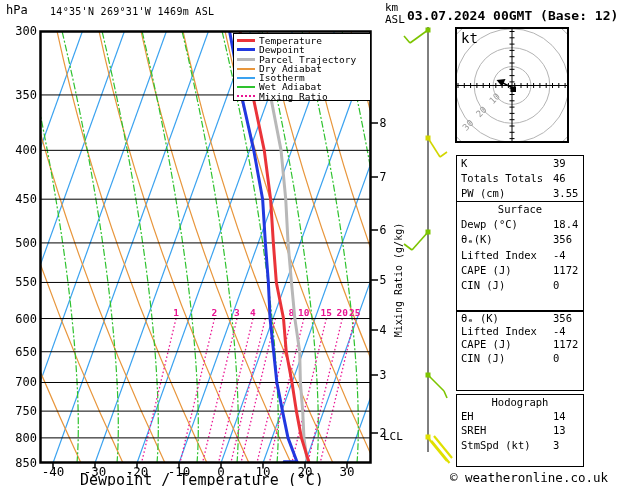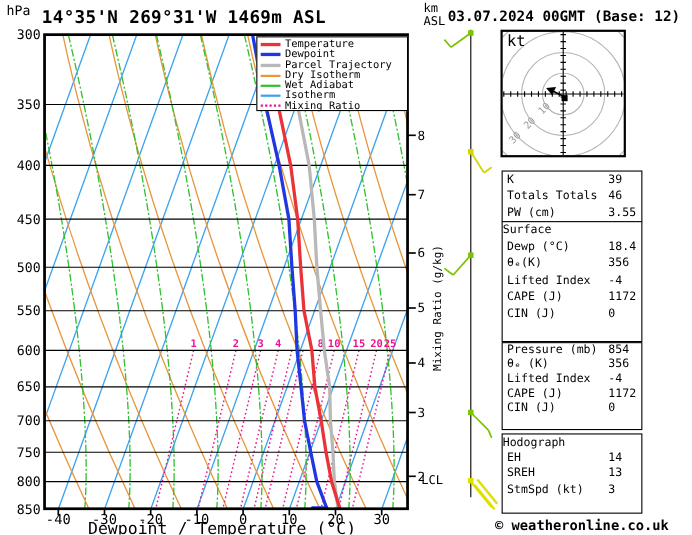--- a/index.html
+++ b/index.html
@@ -6,38 +6,38 @@
   body{margin:0;background:#fff}
   .wrap{position:relative;width:629px;height:486px;background:#fff;color:#000;
         font-family:"DejaVu Sans Mono",monospace;overflow:hidden}
   .abs{position:absolute;white-space:nowrap}
   svg text{font-family:"DejaVu Sans Mono",monospace;fill:#000}
   .ptick{font-size:12px}
   .ttick{font-size:12.5px}
   .ktick{font-size:11.5px}
   .mixlbl{font-size:9.5px;font-weight:bold;fill:#ea1492}
   .ring{font-size:9px;fill:#9a9a9a}
-  #title{left:38px;top:6px;font-size:16px;font-weight:bold;letter-spacing:.3px}
+  #title{left:50px;top:6px;font-size:10px;font-weight:normal;letter-spacing:.3px}
   #hpa{left:6px;top:3px;font-size:12px}
   #kmasl{left:385px;top:2px;font-size:11px;line-height:12px}
   #datetime{left:407px;top:8px;font-size:13px;font-weight:bold}
   #xaxis-title{left:80px;top:471px;font-size:15px}
   #mixlabel{left:398px;top:280px;transform:translate(-50%,-50%) rotate(-90deg);font-size:10px}
   #lcl{left:383px;top:430px;font-size:11px}
   #kt{left:461px;top:30px;font-size:14px}
-  #credit{left:450px;top:470px;font-size:12.5px;font-weight:bold}
+  #credit{left:450px;top:470px;font-size:12.5px;font-weight:normal}
   #legend{left:233px;top:33px;width:138px;height:68px;border:1.5px solid #000;
           background:#fff;padding:2px 0 0 3px;font-size:9.5px;line-height:9.3px}
   .lrow{display:flex;align-items:center;gap:4px;height:9.3px}
   .sw{width:18px;flex:none}
   .statbox{position:absolute;left:456px;width:128px;border:1.5px solid #000;background:#fff;
            font-size:10.5px;overflow:hidden}
   .srow{position:relative;padding-left:4px}
   .srow .val{position:absolute;left:96px}
-  .shead{text-align:left}
+  .shead{text-align:center}
   #box1{top:155px;height:47px;line-height:14.8px}
   #box2{top:201px;height:110px;line-height:15.2px}
   #box3{top:311px;height:80px;line-height:13.2px}
   #box4{top:394px;height:73px;line-height:14.2px}
 </style>
 </head>
 <body>
 
 <div class="wrap">
 
@@ -265,29 +265,29 @@
       <div class="lrow">
         <span class="sw" style="border-top: 3px solid rgb(33, 56, 224);"></span>
         <span>Dewpoint</span>
       </div>
       <div class="lrow">
         <span class="sw" style="border-top: 3px solid rgb(184, 184, 184);"></span>
         <span>Parcel Trajectory</span>
       </div>
       <div class="lrow">
         <span class="sw" style="border-top: 2px solid rgb(232, 150, 60);"></span>
-        <span>Dry Isotherm</span>
+        <span>Dry Adiabat</span>
+      </div>
+      <div class="lrow">
+        <span class="sw" style="border-top: 2px solid rgb(58, 162, 240);"></span>
+        <span>Isotherm</span>
       </div>
       <div class="lrow">
         <span class="sw" style="border-top: 2px solid rgb(46, 194, 46);"></span>
         <span>Wet Adiabat</span>
-      </div>
-      <div class="lrow">
-        <span class="sw" style="border-top: 2px solid rgb(58, 162, 240);"></span>
-        <span>Isotherm</span>
       </div>
       <div class="lrow">
         <span class="sw" style="border-top: 2px dotted rgb(234, 20, 146);"></span>
         <span>Mixing Ratio</span>
       </div>
     </div>
 
   <div id="box1" class="statbox">
       <div class="srow"><span class="lbl">K</span><span class="val">39</span></div>
       <div class="srow"><span class="lbl">Totals Totals</span><span class="val">46</span></div>
@@ -295,21 +295,20 @@
     </div>
   <div id="box2" class="statbox">
       <div class="shead">Surface</div>
       <div class="srow"><span class="lbl">Dewp (°C)</span><span class="val">18.4</span></div>
       <div class="srow"><span class="lbl">θₑ(K)</span><span class="val">356</span></div>
       <div class="srow"><span class="lbl">Lifted Index</span><span class="val">-4</span></div>
       <div class="srow"><span class="lbl">CAPE (J)</span><span class="val">1172</span></div>
       <div class="srow"><span class="lbl">CIN (J)</span><span class="val">0</span></div>
     </div>
   <div id="box3" class="statbox">
-      <div class="srow"><span class="lbl">Pressure (mb)</span><span class="val">854</span></div>
       <div class="srow"><span class="lbl">θₑ (K)</span><span class="val">356</span></div>
       <div class="srow"><span class="lbl">Lifted Index</span><span class="val">-4</span></div>
       <div class="srow"><span class="lbl">CAPE (J)</span><span class="val">1172</span></div>
       <div class="srow"><span class="lbl">CIN (J)</span><span class="val">0</span></div>
     </div>
   <div id="box4" class="statbox">
       <div class="shead">Hodograph</div>
       <div class="srow"><span class="lbl">EH</span><span class="val">14</span></div>
       <div class="srow"><span class="lbl">SREH</span><span class="val">13</span></div>
       <div class="srow"><span class="lbl">StmSpd (kt)</span><span class="val">3</span></div>

